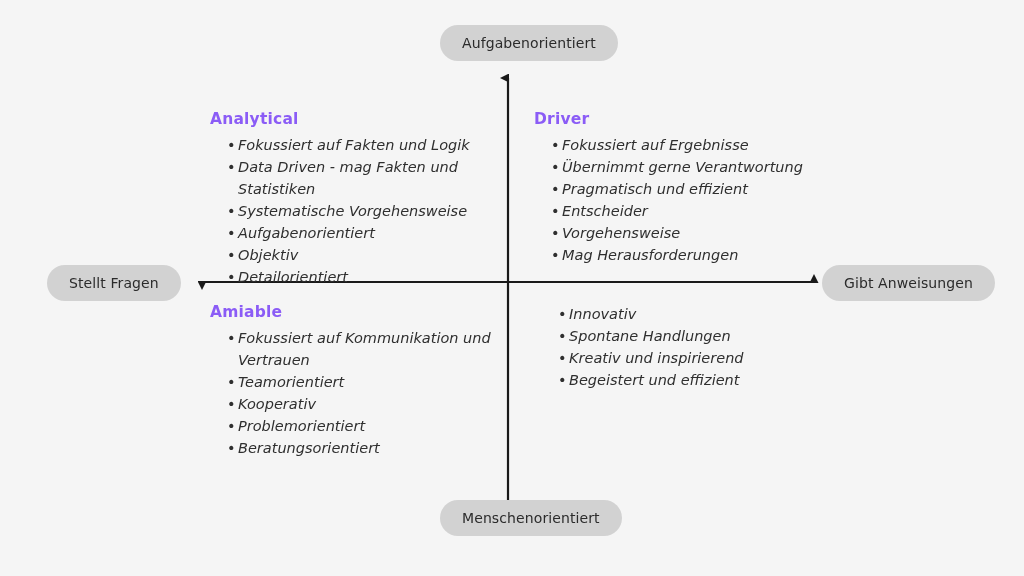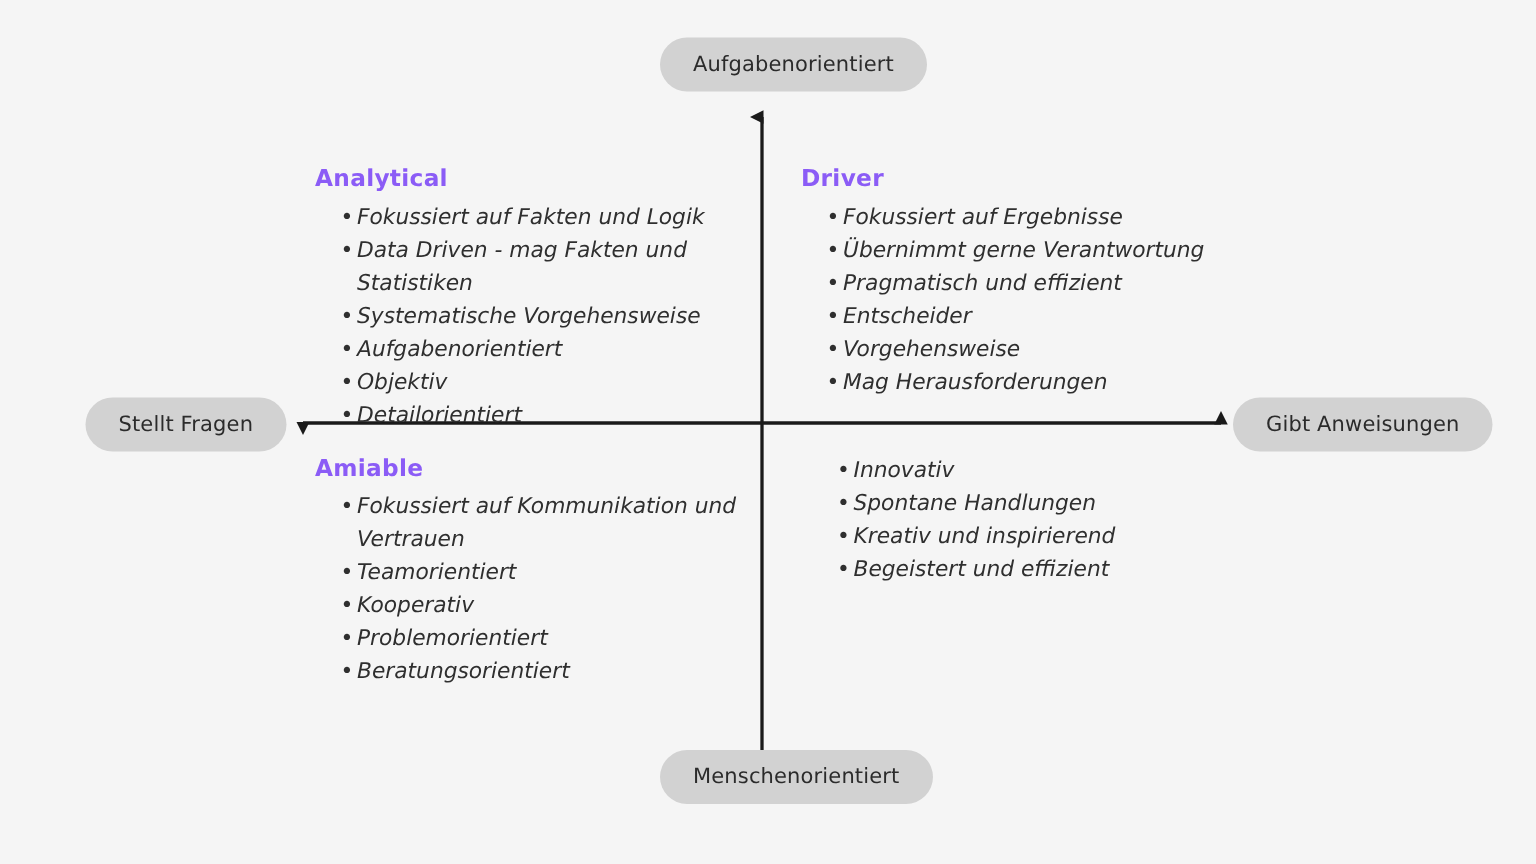--- a/index.html
+++ b/index.html
@@ -40,21 +40,21 @@
     justify-content: center;
     font-size: 14px;
     letter-spacing: .1px;
     white-space: nowrap;
     box-sizing: border-box;
     padding: 0 22px;
     height: 36px;
   }
   .pill-top    { left: 440px; top: 25px;  }
   .pill-bottom { left: 440px; top: 500px; }
-  .pill-left   { left: 57px;  top: 265px; }
+  .pill-left   { left: 47px;  top: 265px; }
   .pill-right  { left: 822px; top: 265px; }
 
   
   .quad {
     position: absolute;
     box-sizing: border-box;
   }
   .quad-analytical { left: 210px; top: 110px; width: 290px; }
   .quad-driver     { left: 534px; top: 110px; width: 300px; }
   .quad-amiable    { left: 210px; top: 303px; width: 290px; }

